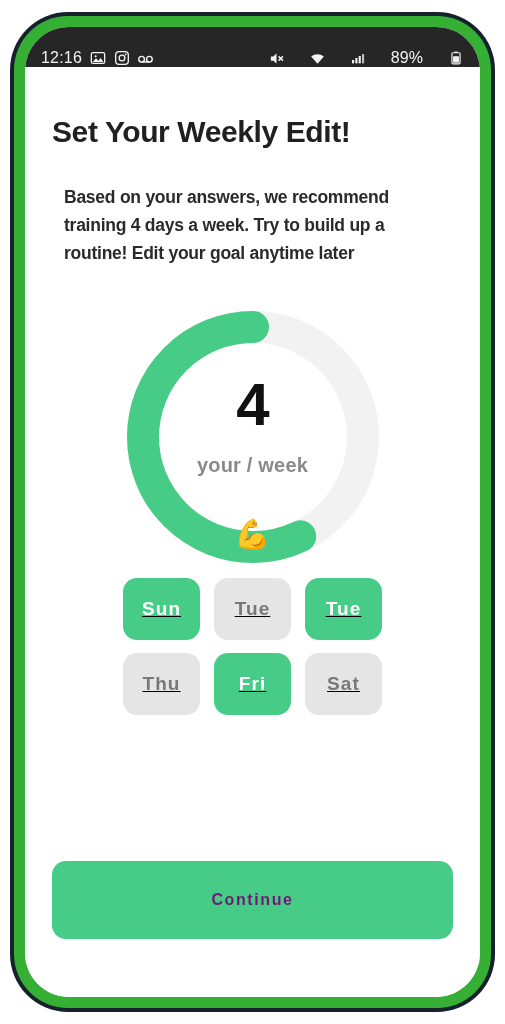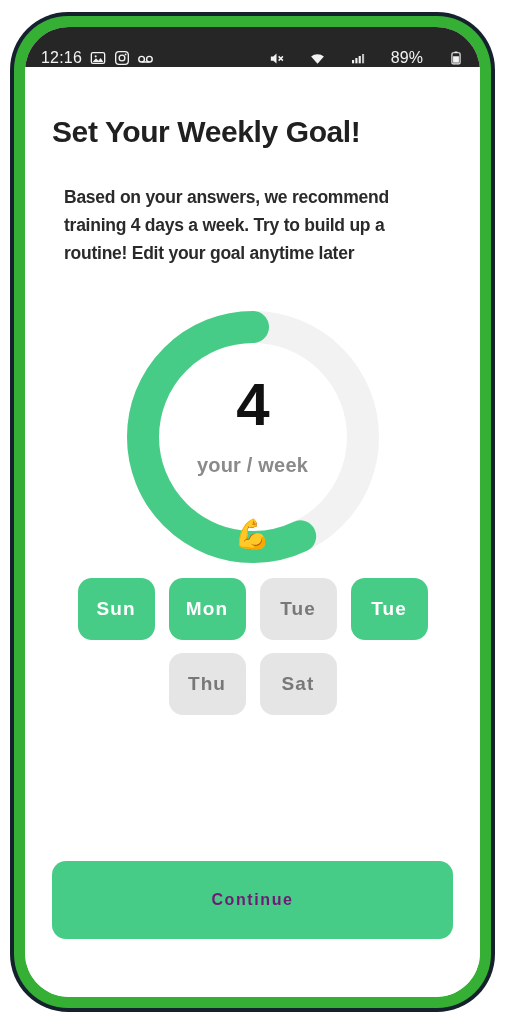--- a/index.html
+++ b/index.html
@@ -172,20 +172,21 @@
     right: 0;
     top: 218px;
     text-align: center;
     font-size: 29px;
     line-height: 1;
   }
 
   
   #day-selector {
     margin-top: 28px;
+    text-decoration: underline;
   }
   .day-row {
     display: flex;
     justify-content: center;
     gap: 14px;
     margin-bottom: 13px;
   }
   .day-chip {
     width: 77px;
     height: 62px;
@@ -290,44 +291,44 @@
               <rect x="5" y="3" width="14" height="19" rx="2" fill="none" stroke="#f2f2f2" stroke-width="2"></rect>
               <rect x="7" y="9" width="10" height="11" fill="#f2f2f2"></rect>
               <rect x="9.5" y="1" width="5" height="2.2" fill="#f2f2f2"></rect>
             </svg>
           </span>
         </div>
       </div>
 
       <div id="content">
 
-        <h1 id="page-title">Set Your Weekly Goal!</h1>
+        <h1 id="page-title">Set Your Weekly Edit!</h1>
         <p id="page-subtitle">Based on your answers, we recommend training 4 days a week. Try to build up a routine! Edit your goal anytime later</p>
 
         <div id="goal-ring-wrap">
           <svg id="goal-ring-svg" viewBox="0 0 270 270">
             <circle id="ring-track" cx="135" cy="135" r="110" fill="none" stroke="#f2f2f2" stroke-width="32" stroke-linecap="round"></circle>
             <circle id="ring-progress" cx="135" cy="135" r="110" fill="none" stroke="#46cc86" stroke-width="32" stroke-linecap="round" transform="scale(-1,1) translate(-270,0) rotate(-90 135 135)" stroke-dasharray="691.1503837897545" stroke-dashoffset="297.1946650295945"></circle>
           </svg>
           <div id="goal-ring-center">
             <div id="goal-value">4</div>
             <div id="goal-unit">your / week</div>
           </div>
           <div id="goal-emoji">💪</div>
         </div>
 
         <div id="day-selector">
             <div class="day-row">
               <button class="day-chip selected">Sun</button>
-              <button class="day-chip selected">Mon</button>
               <button class="day-chip unselected">Tue</button>
               <button class="day-chip selected">Tue</button>
             </div>
             <div class="day-row">
               <button class="day-chip unselected">Thu</button>
+              <button class="day-chip selected">Fri</button>
               <button class="day-chip unselected">Sat</button>
             </div>
           </div>
 
         <div id="continue-wrap">
           <button id="continue-button">Continue</button>
         </div>
 
       </div>
     </div>

